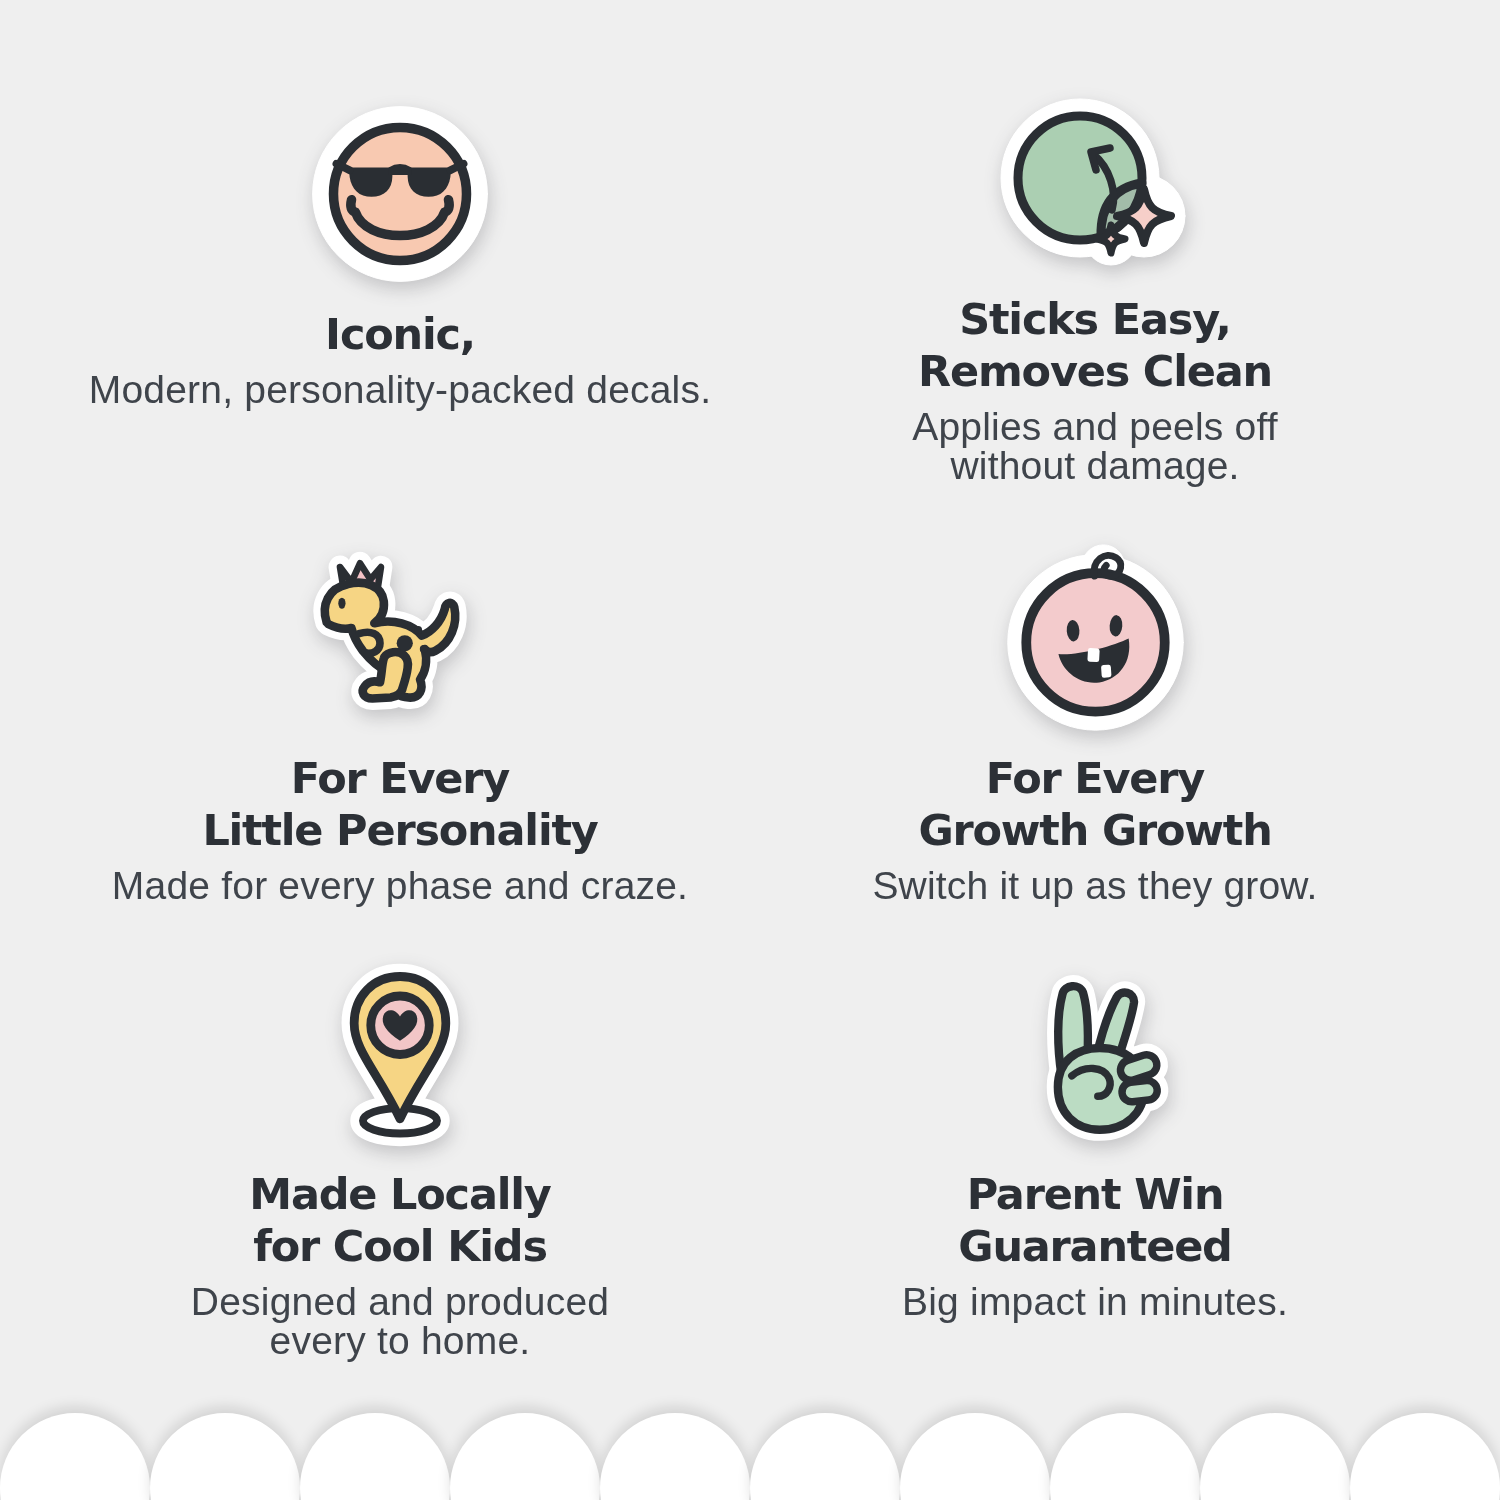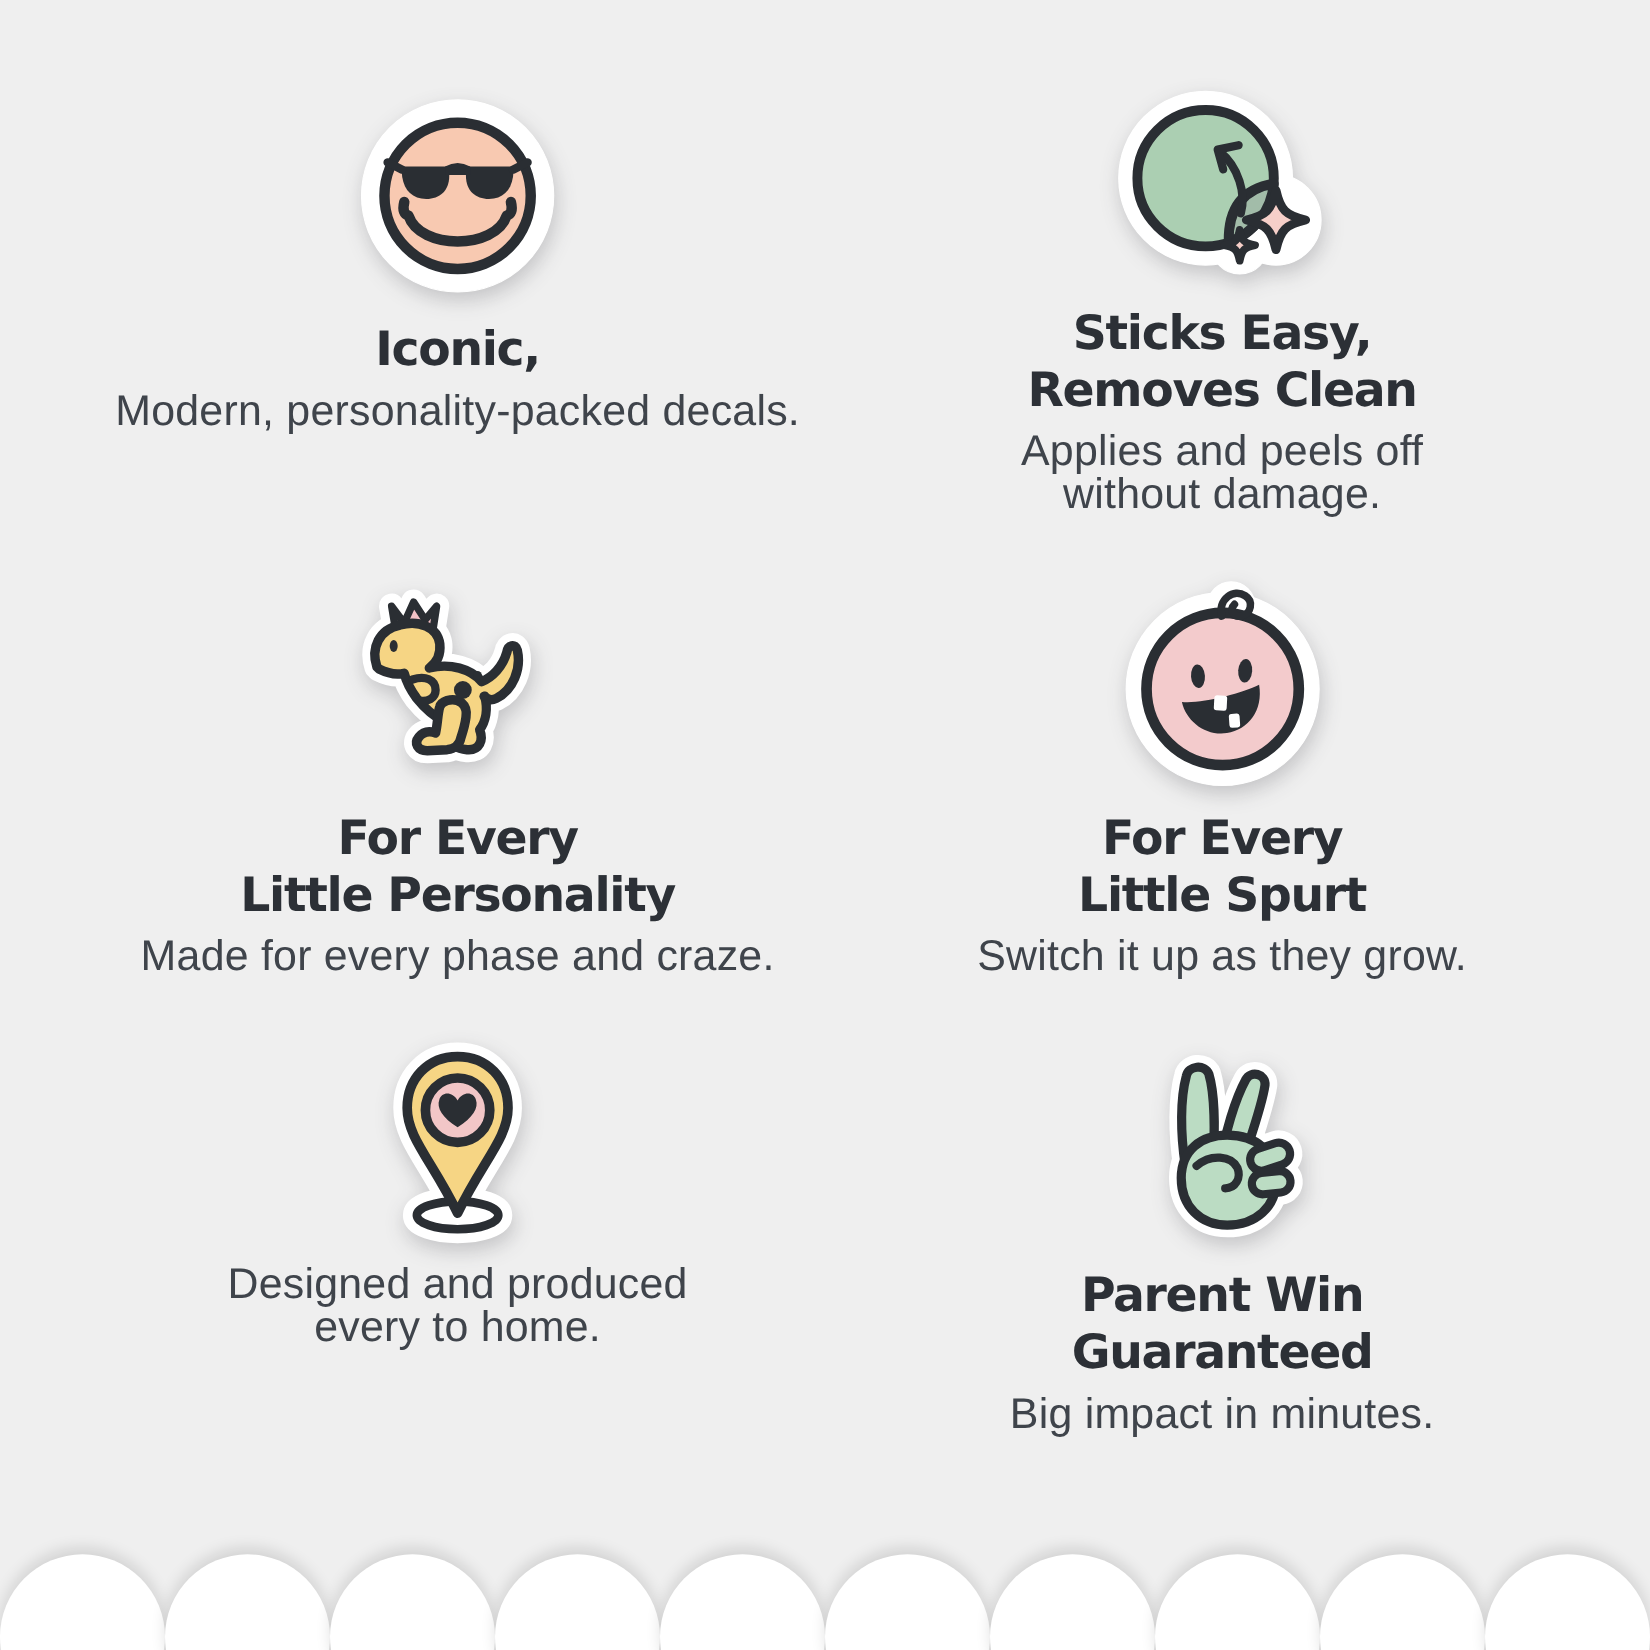--- a/index.html
+++ b/index.html
@@ -21,26 +21,25 @@
   *{margin:0;padding:0;box-sizing:border-box;}
   html,body{width:1500px;height:1500px;}
   body{
     background:var(--bg);
     font-family:"Liberation Sans", sans-serif;
     overflow:hidden;
     position:relative;
   }
   .features-grid{
     position:absolute;
-    left:0; top:0;
+    left:0; top:16px;
     width:1452px;
     display:grid;
     grid-template-columns:750px 750px;
     grid-template-rows:460px 440px 460px;
-    margin-left:16px;
   }
   .feature{
     display:flex;
     flex-direction:column;
     align-items:center;
     text-align:center;
   }
   .feature.col-left{transform:translateX(25px);}
   .feature.col-right{transform:translateX(-30px);}
   .feature.row-1{padding-top:78px;}
@@ -210,21 +209,21 @@
           <ellipse class="f-ink nostroke" cx="77" cy="92" rx="6.5" ry="11" transform="rotate(-4 77 92)"></ellipse>
           <ellipse class="f-ink nostroke" cx="121" cy="87" rx="6.5" ry="11" transform="rotate(4 121 87)"></ellipse>
           <path class="f-ink nostroke" d="M62,116 C80,118 118,108 134,100 C138,124 124,142 104,145 C84,148 66,134 62,116 Z"></path>
           <rect class="f-white nostroke" x="92" y="110" width="12" height="14" rx="2.5" transform="rotate(3 98 117)"></rect>
           <rect class="f-white nostroke" x="106" y="127" width="10" height="13" rx="2.5" transform="rotate(-4 111 133)"></rect>
         </g>
       </svg>
     </div>
     <h3 class="feature-title">
       <span>For Every</span>
-      <span>Little Spurt</span>
+      <span>Growth Growth</span>
     </h3>
     <p class="feature-desc">
       <span>Switch it up as they grow.</span>
 
     </p>
   </div>
 
   <div class="feature col-left row-3">
     <div class="icon-box">
       <svg width="166" height="195" viewBox="0 0 170 200">
@@ -233,20 +232,24 @@
           <path d="M85,20 C57,20 38,41 38,68 C38,96 62,118 85,166 C108,118 132,96 132,68 C132,41 113,20 85,20 Z"></path>
         </g>
         <g class="art">
           <ellipse class="f-white" cx="85" cy="168" rx="38" ry="13" stroke-width="8"></ellipse>
           <path class="f-yellow" d="M85,20 C57,20 38,41 38,68 C38,96 62,118 85,166 C108,118 132,96 132,68 C132,41 113,20 85,20 Z" stroke-width="9"></path>
           <circle class="f-pinner" cx="85" cy="70" r="30" stroke-width="9"></circle>
           <path class="f-ink nostroke" d="M85,86 C71,77 65,68 68,60 C70,53 80,52 85,61 C90,52 100,53 102,60 C105,68 99,77 85,86 Z"></path>
         </g>
       </svg>
     </div>
+    <h3 class="feature-title">
+      <span>Made Locally</span>
+      <span>for Cool Kids</span>
+    </h3>
     <p class="feature-desc">
       <span>Designed and produced</span>
       <span>every to home.</span>
     </p>
   </div>
 
   <div class="feature col-right row-3">
     <div class="icon-box">
       <svg width="158" height="195" viewBox="0 0 170 210">
         <g class="sil" stroke-width="24">

